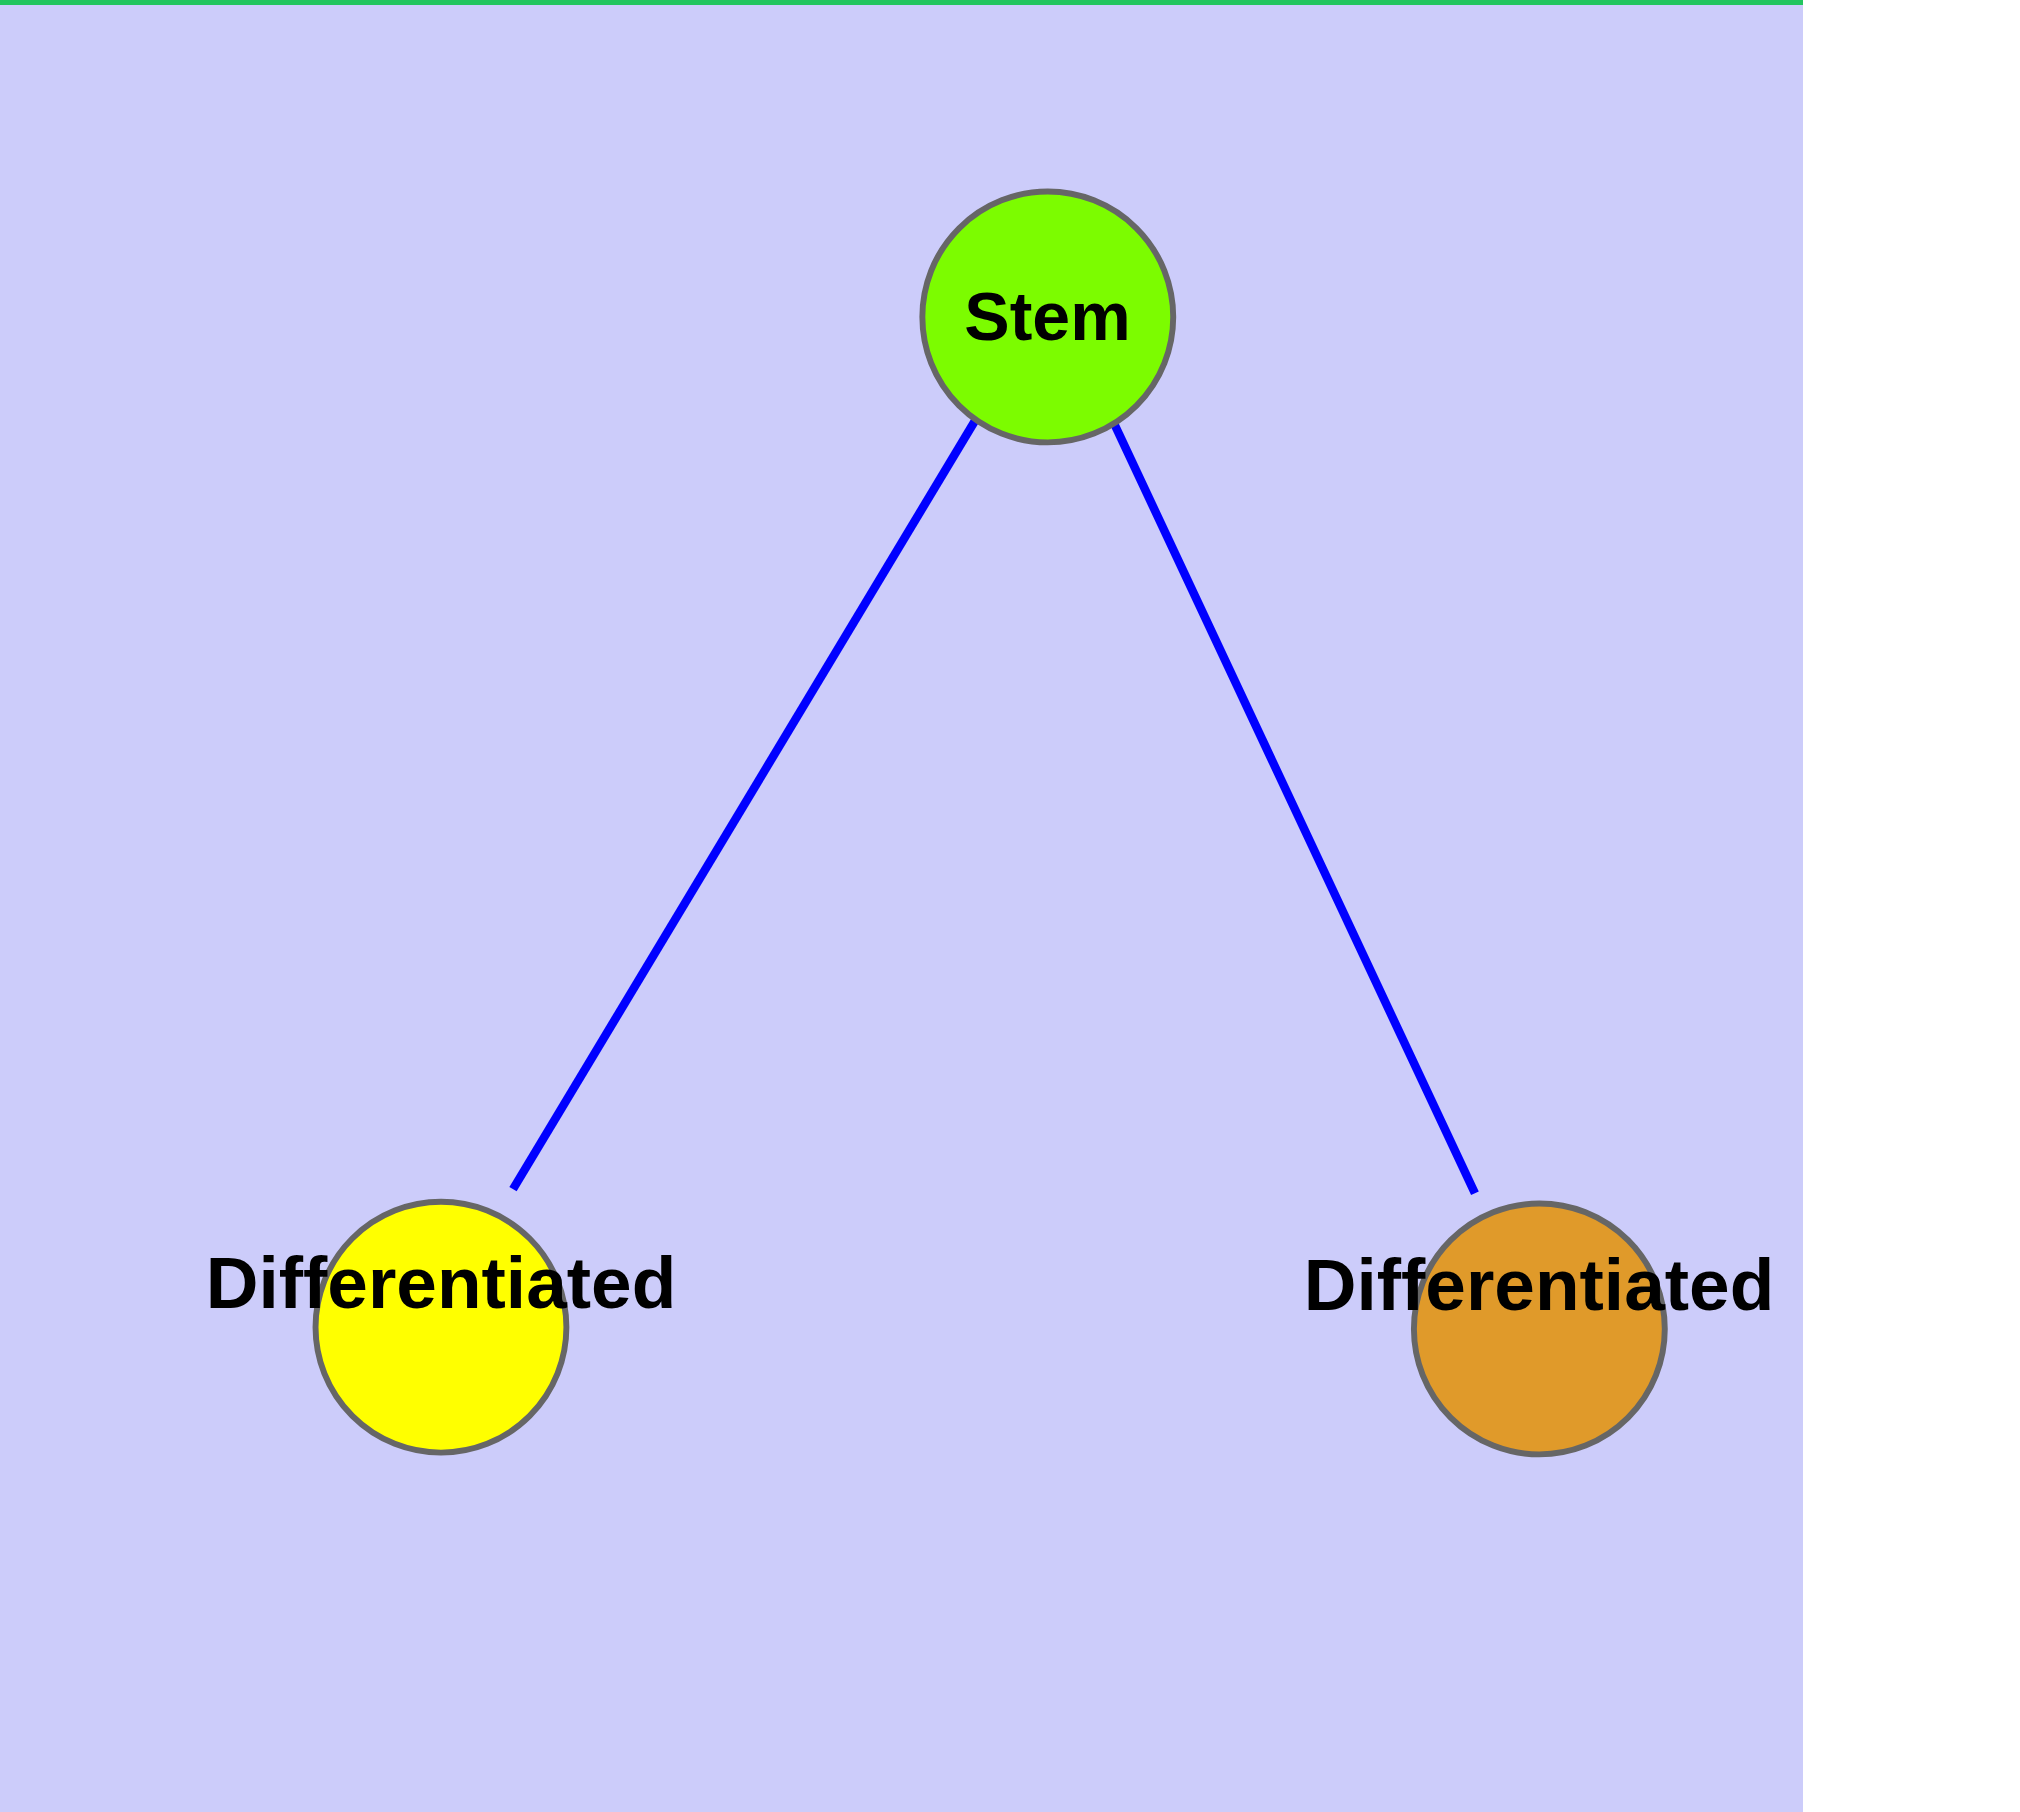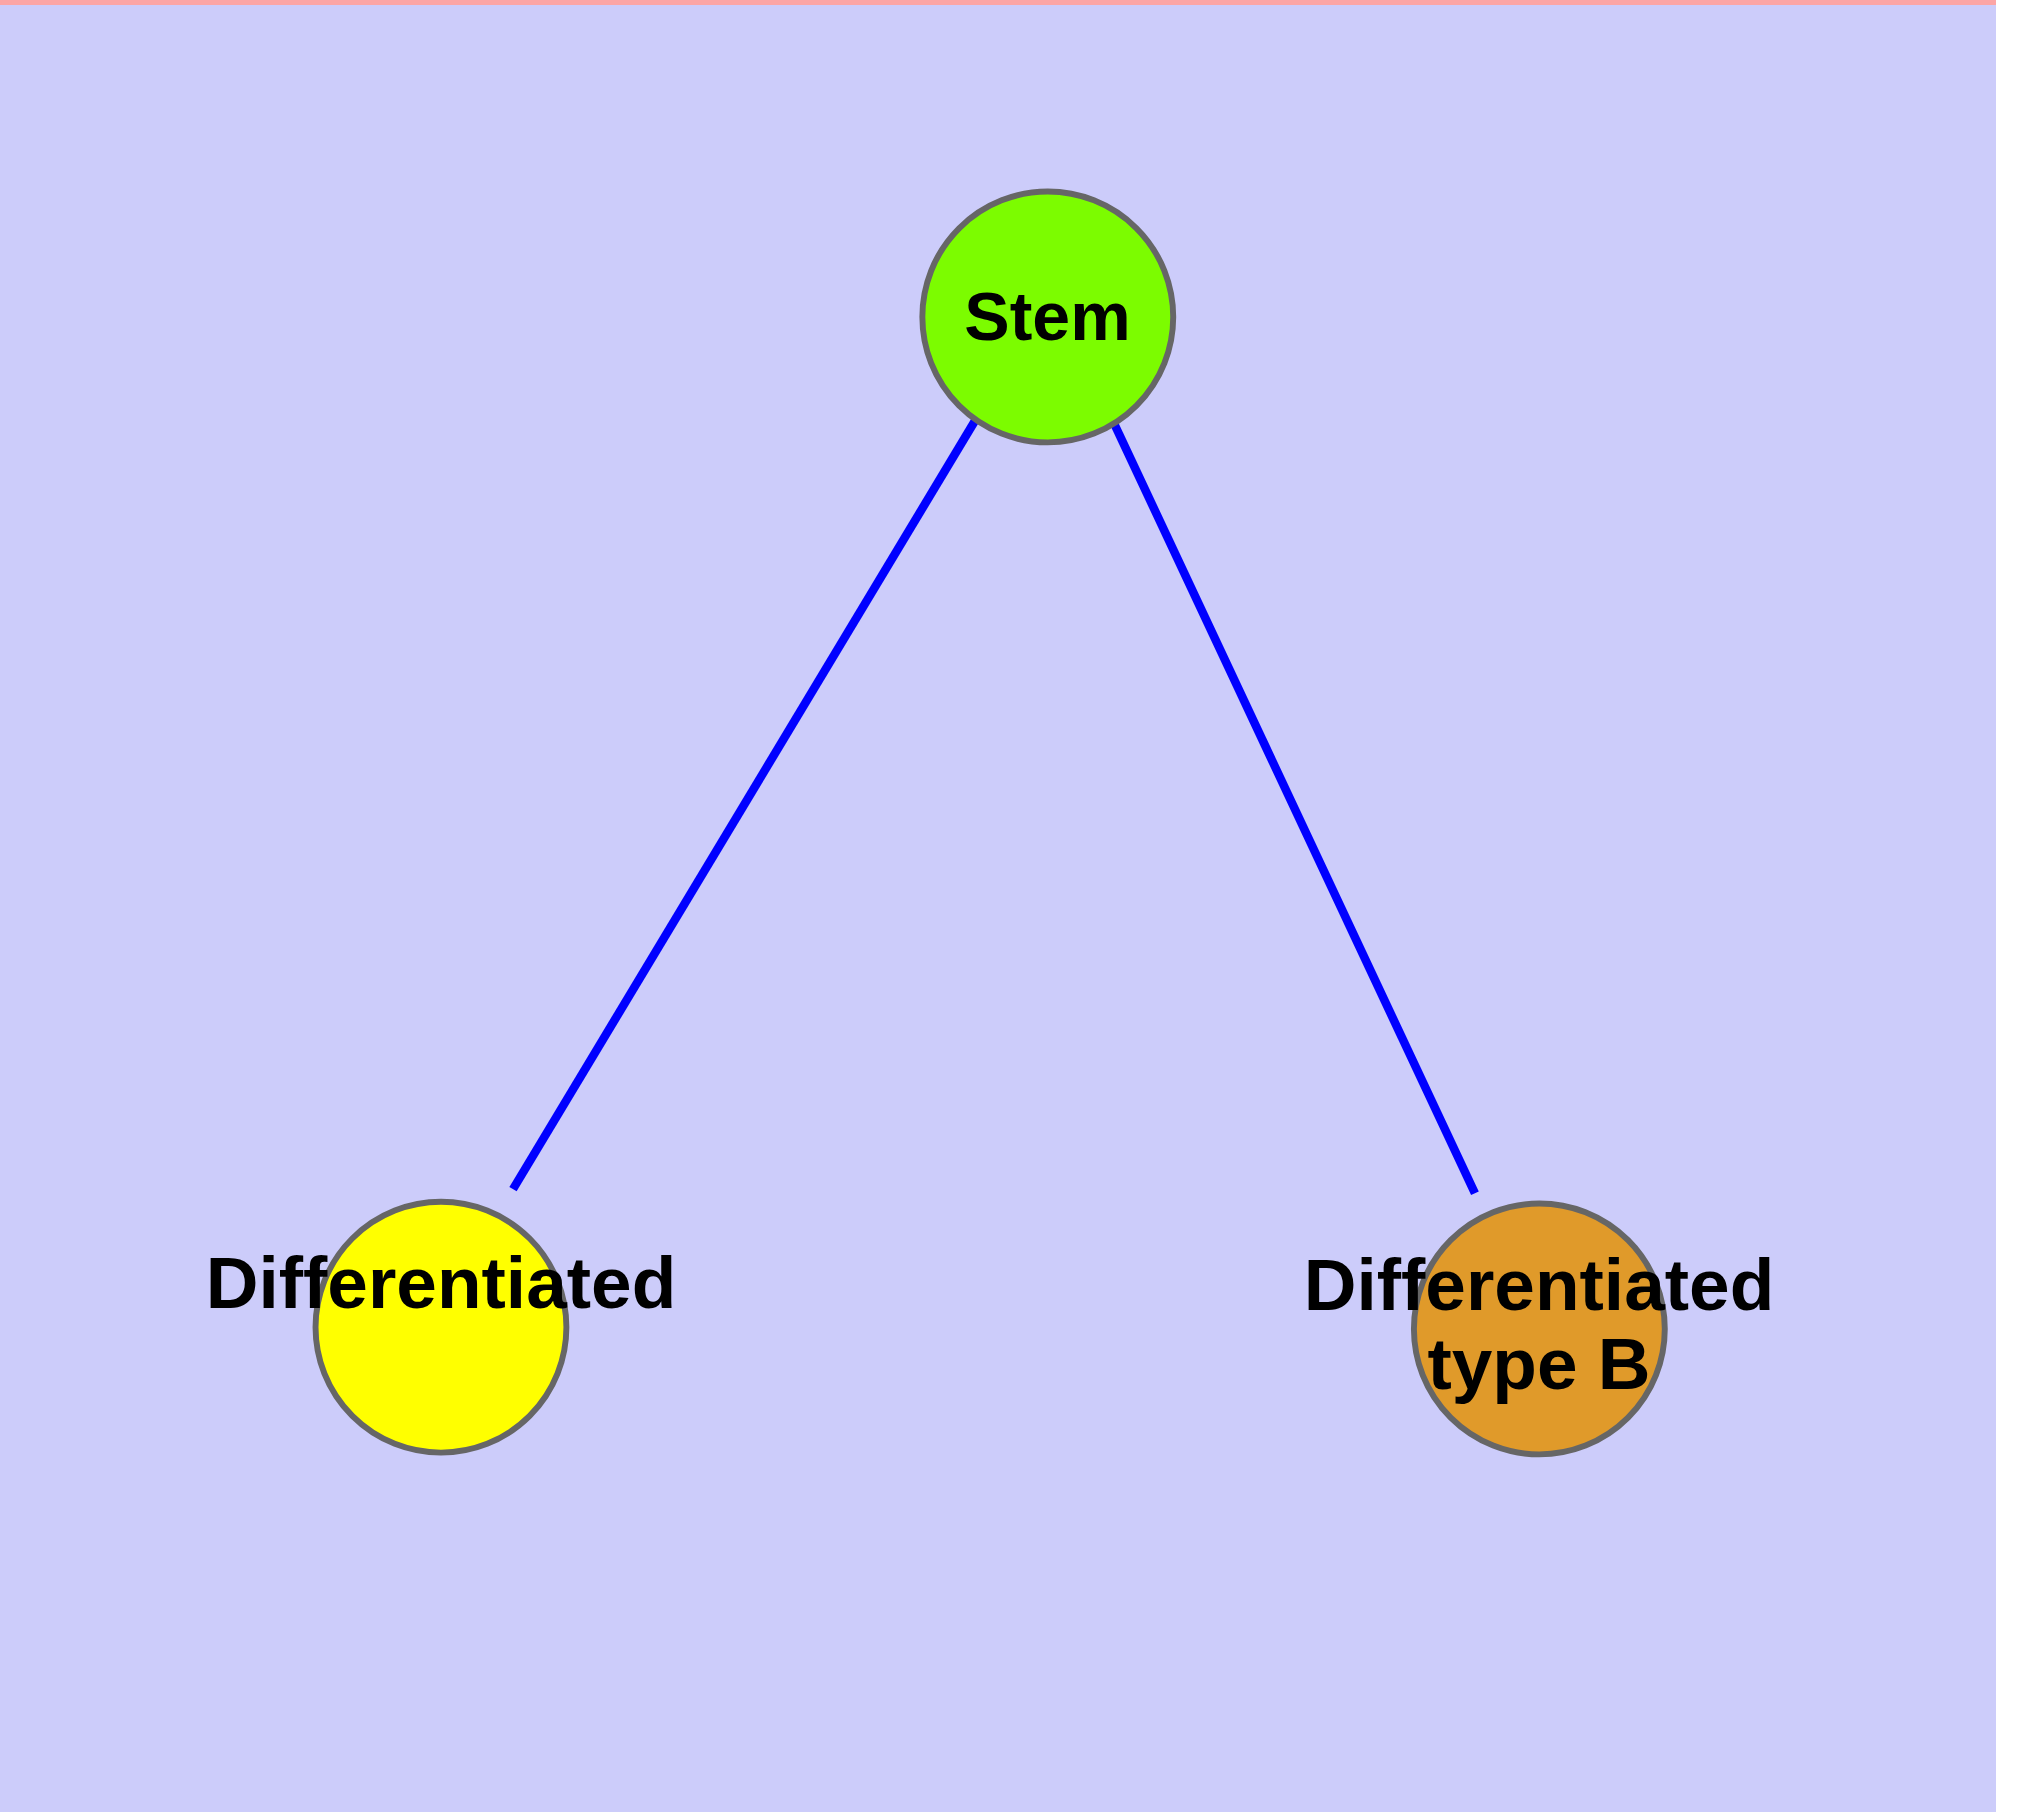--- a/index.html
+++ b/index.html
@@ -2,23 +2,23 @@
 <html style="font-size:13.6px"><head>
 <meta charset="utf-8">
 <style>
   html, body {
     margin: 0;
     padding: 0;
     background: #ffffff;
   }
   #canvas {
     position: relative;
-    width: 1996px;
+    width: 1803px;
     height: 1812px;
-    background: #fca5a5;
+    background: #22c55e;
     overflow: hidden;
     font-family: "Liberation Sans", sans-serif;
   }
   #plot-background {
     position: absolute;
     left: 0px;
     top: 5.1px;
     width: 2007px;
     height: 1807px;
     background: #ccccfa;
@@ -97,17 +97,16 @@
   <div class="node-label" id="label-stem" style="color: rgb(0, 0, 0);">
     <span class="label-line">Stem</span>
   </div>
 
   <div class="node-label" id="label-diffA" style="color: rgb(0, 0, 0);">
     <span class="label-line">Differentiated</span>
   </div>
 
   <div class="node-label" id="label-diffB" style="color: rgb(0, 0, 0);">
     <span class="label-line">Differentiated</span>
-    <span class="label-line">type B</span>
   </div>
 
 </div>
 
 
 </body></html>

